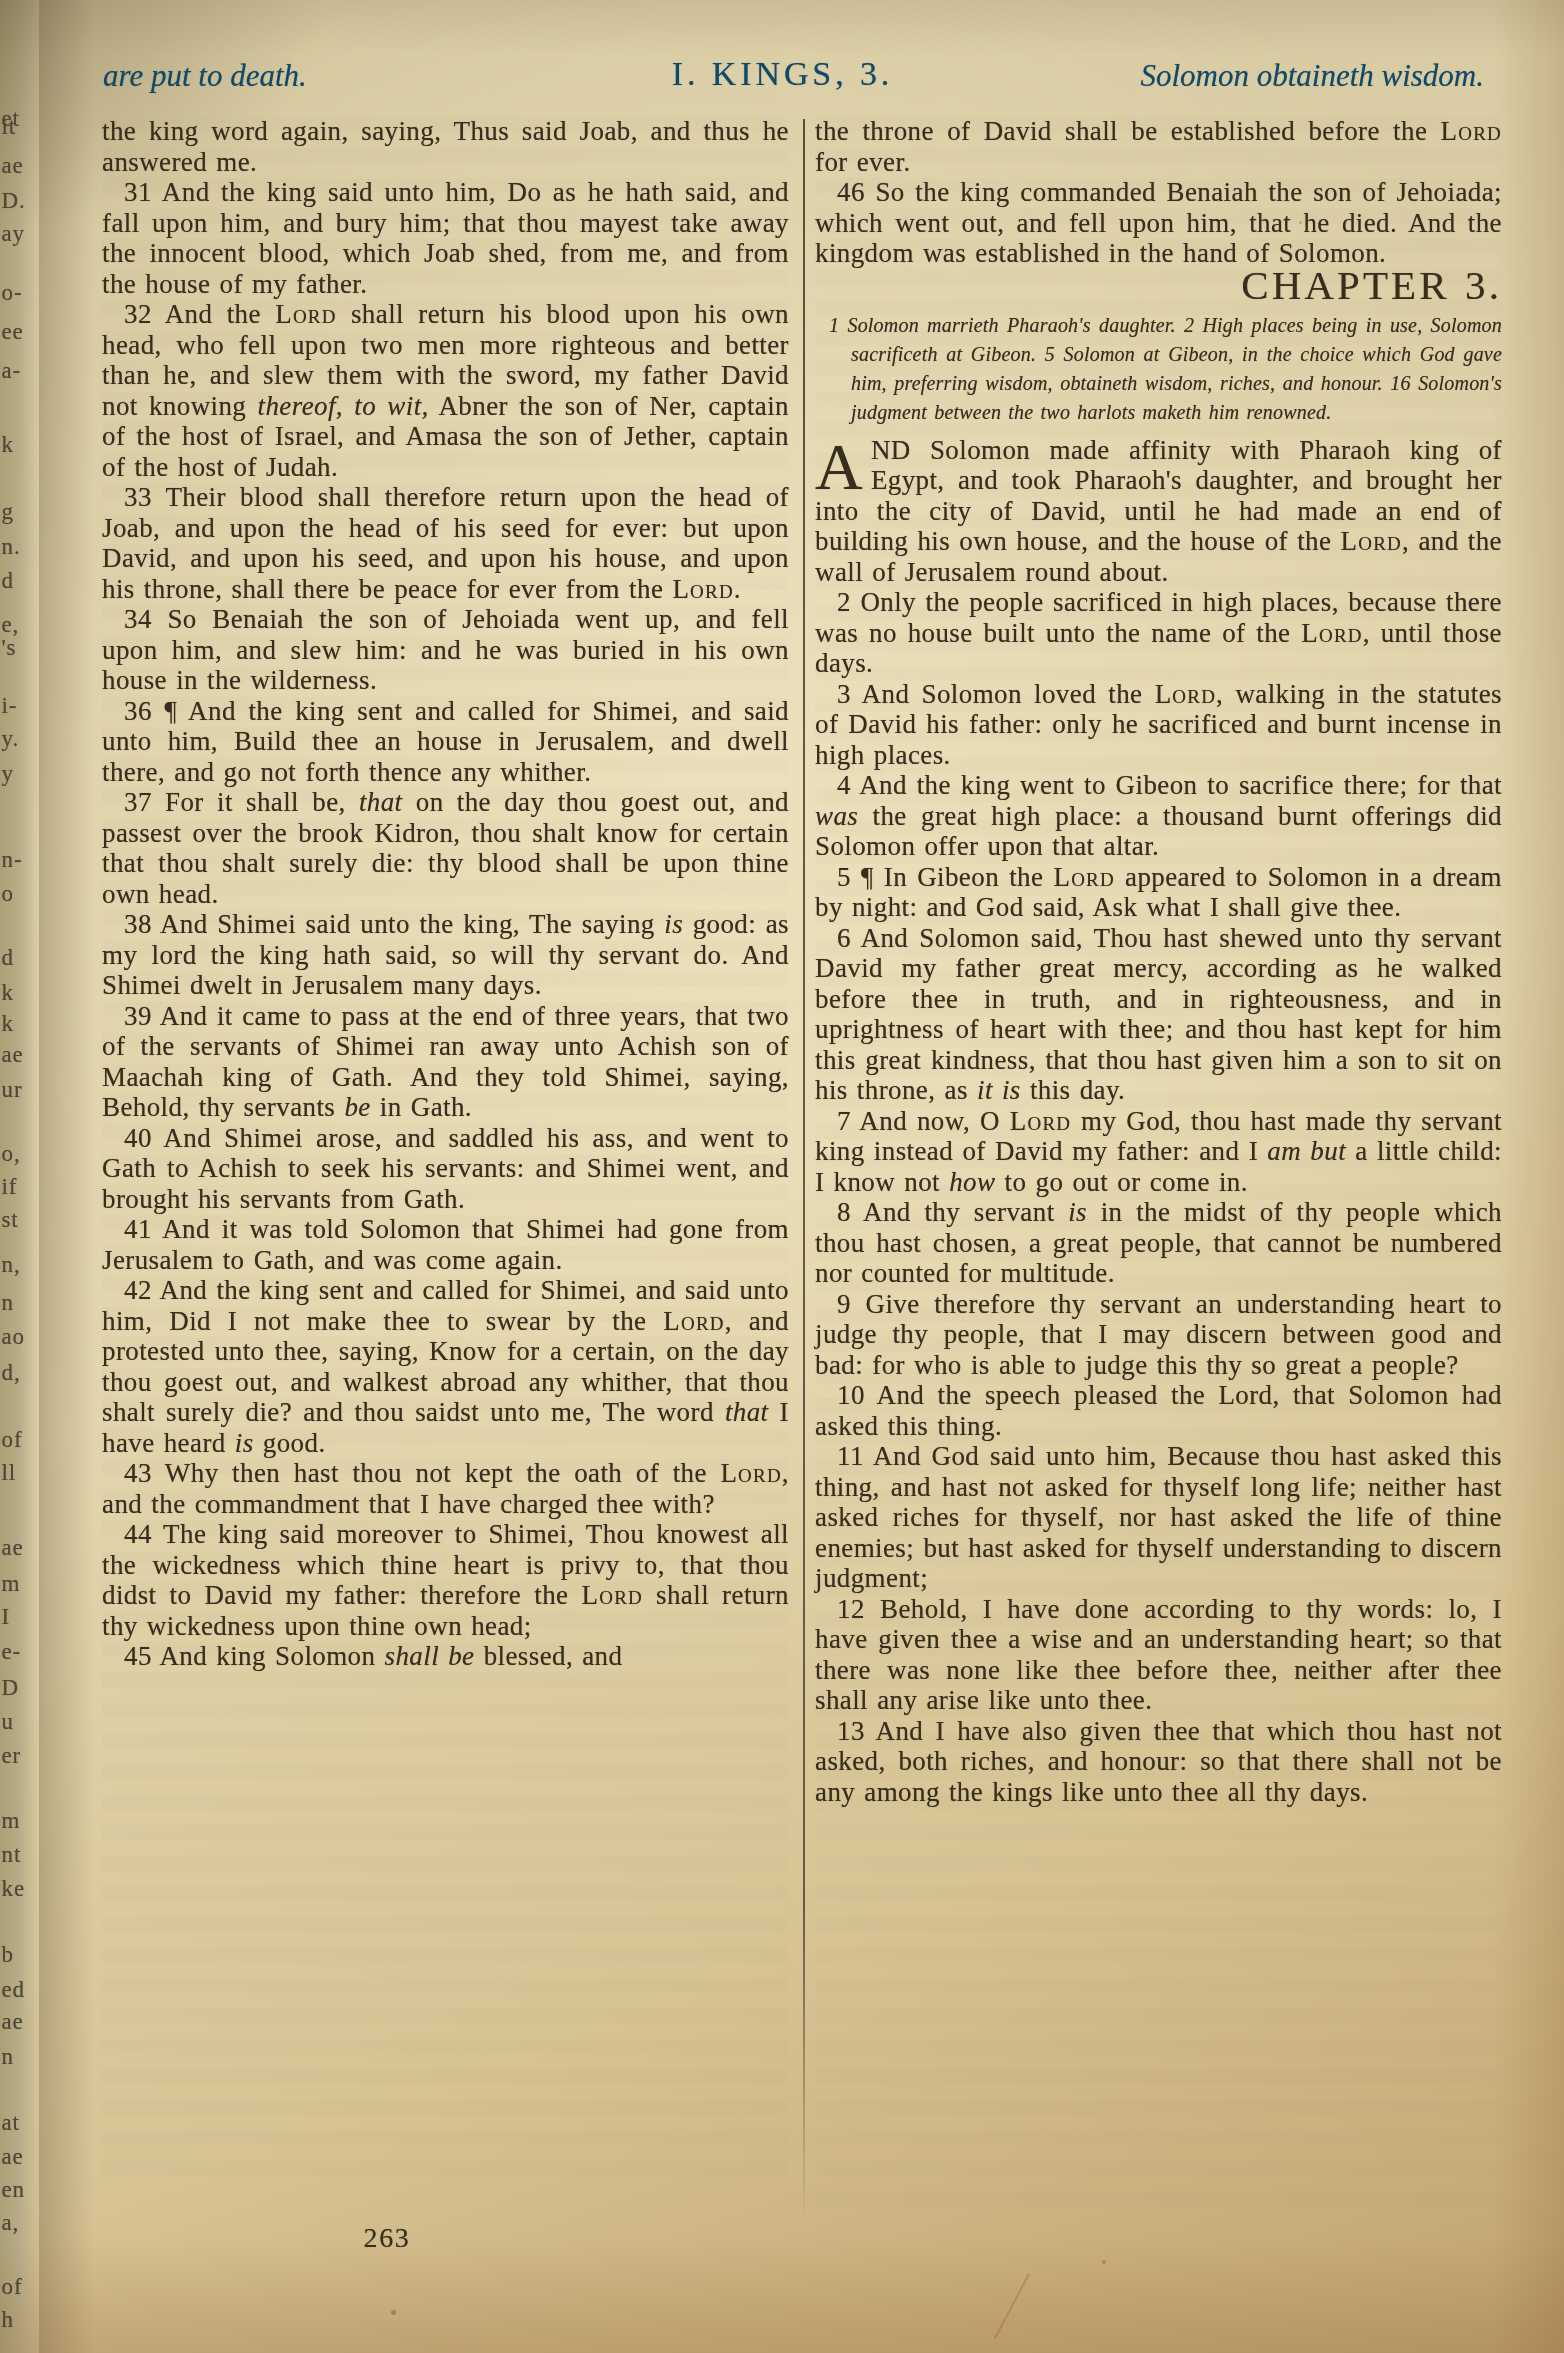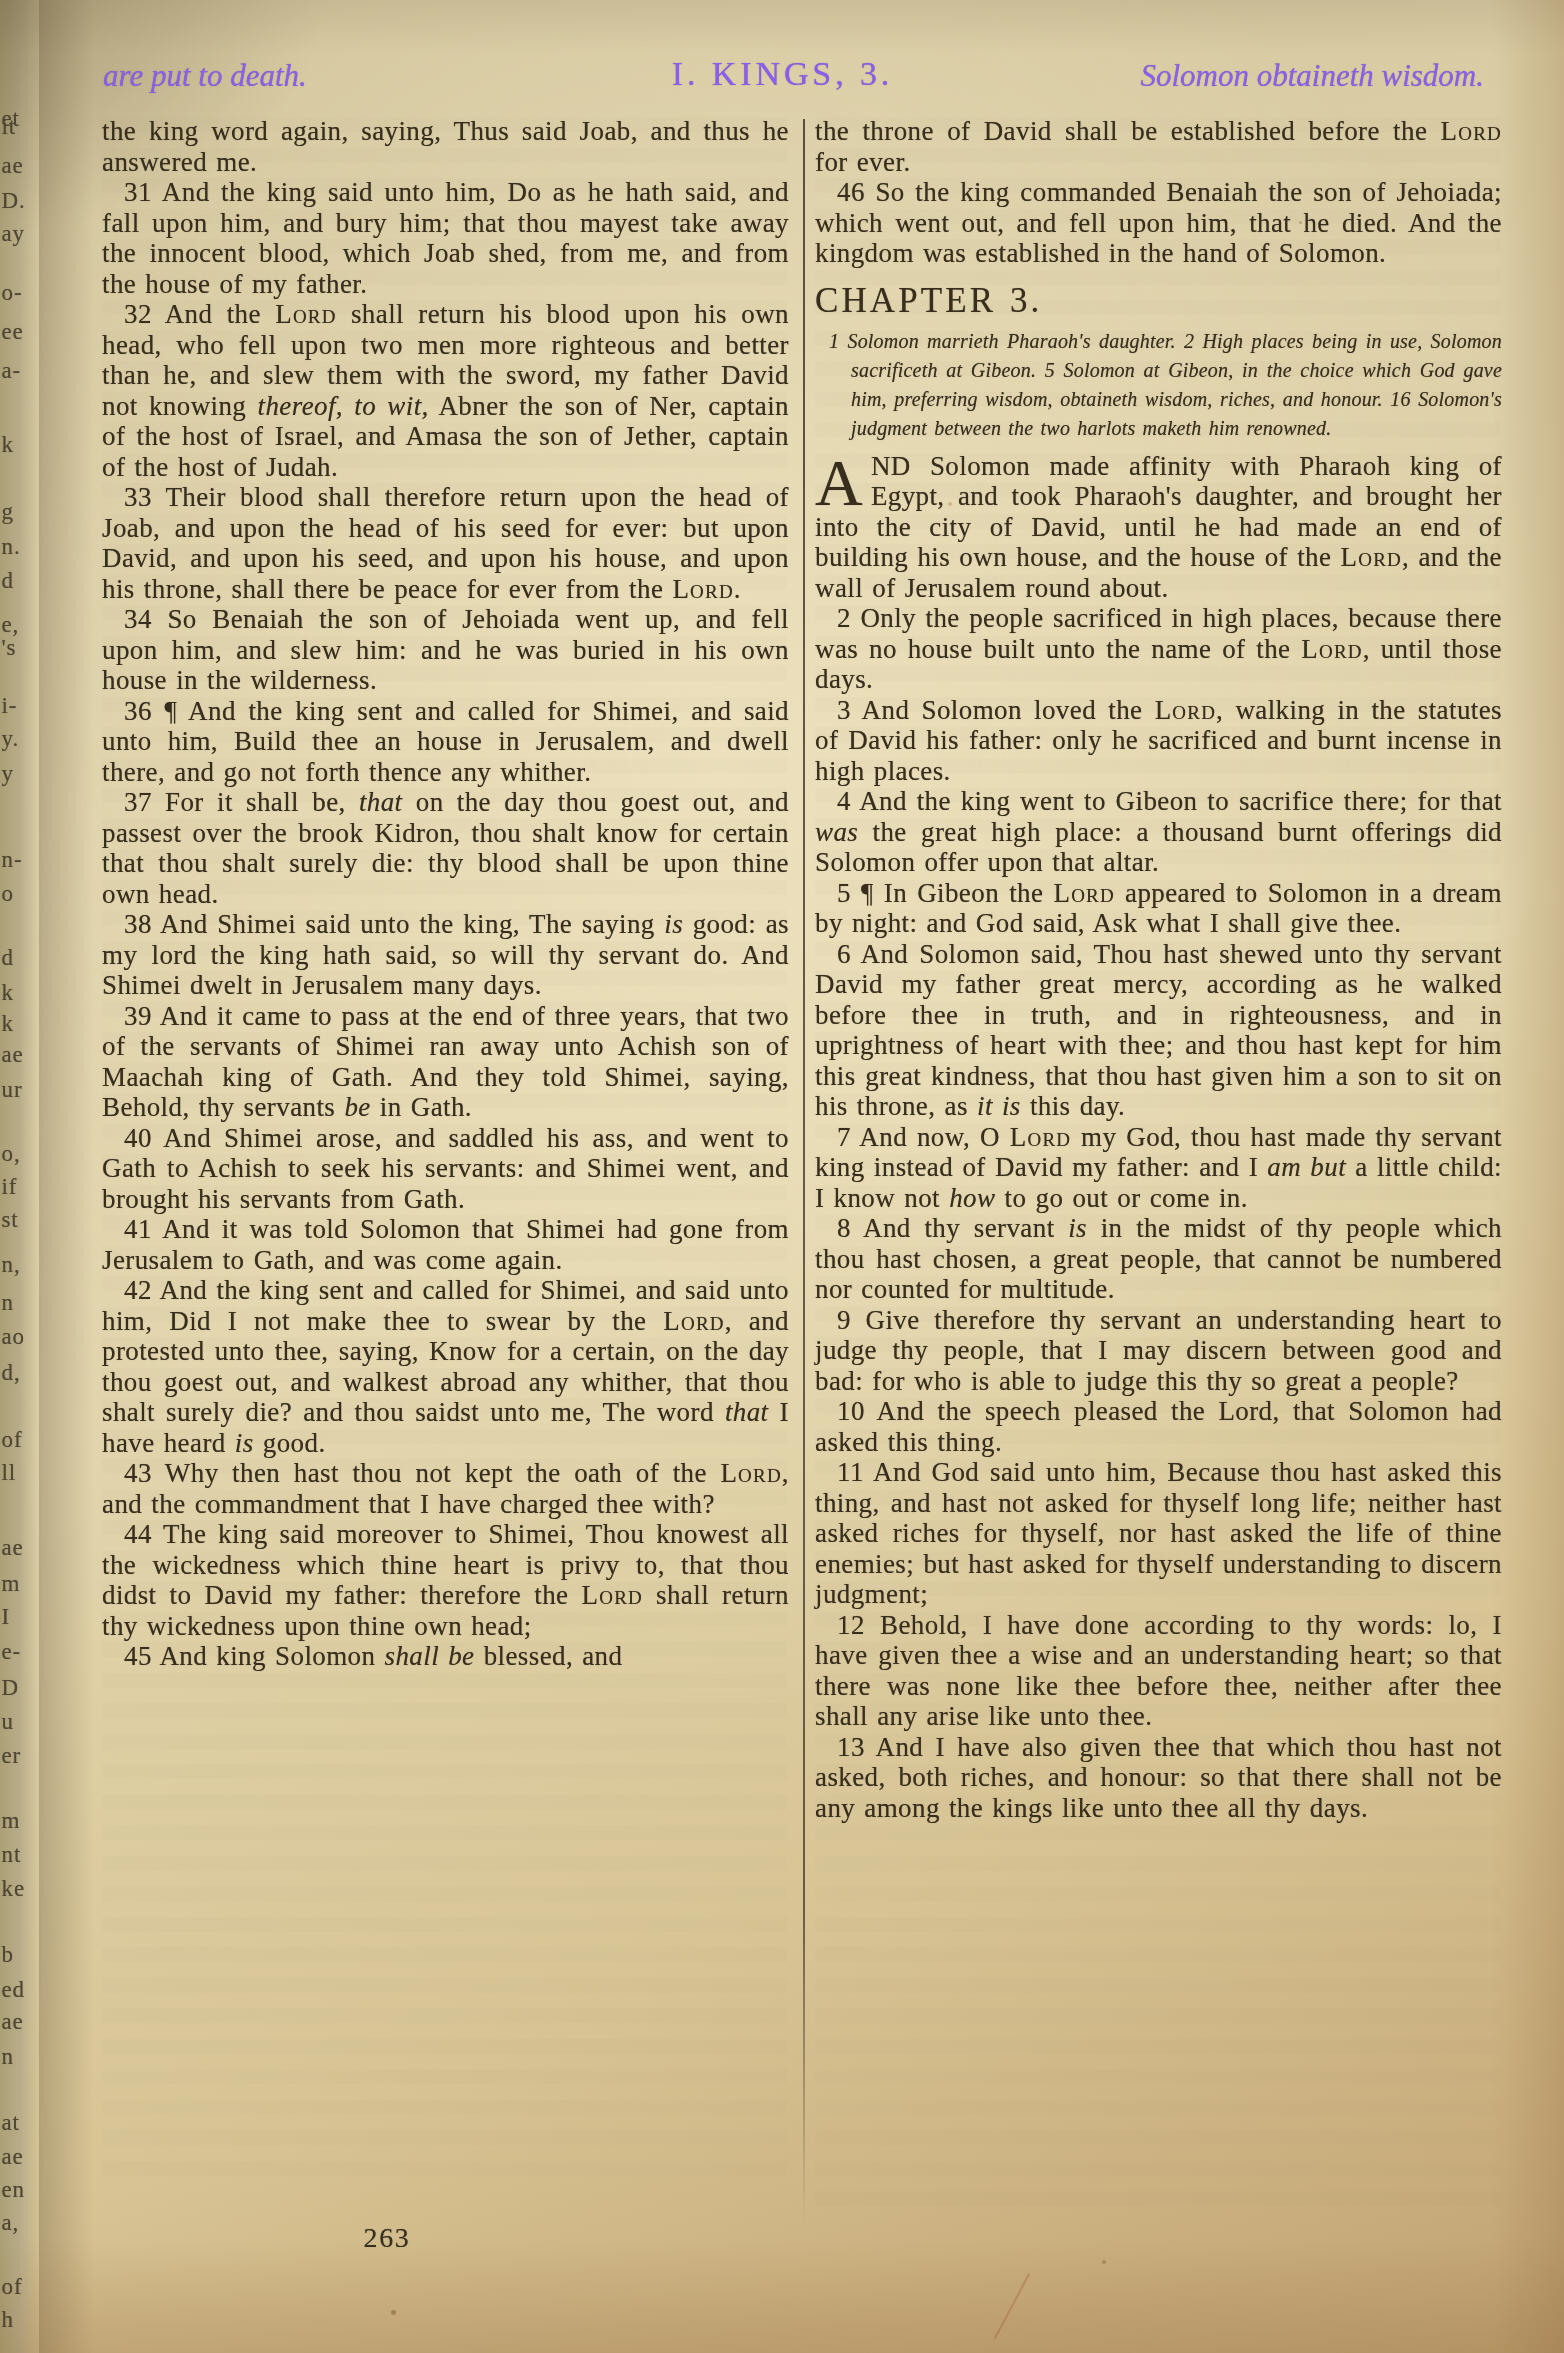--- a/index.html
+++ b/index.html
@@ -29,35 +29,35 @@
   .speck{position:absolute;border-radius:50%;}
   .scratch{position:absolute;width:1.6px;height:74px;background:rgba(158,74,38,0.30);
     transform:rotate(28deg);border-radius:1.6px;}
 
   
   .gutter{position:absolute;left:0;top:0;width:36px;height:2354px;}
   .frag{position:absolute;left:1.6px;font-size:23px;color:#4f4733;
     letter-spacing:0.8px;text-shadow:0 0 0.8px rgba(79,71,51,.6);}
 
   
-  .hdr{position:absolute;color:#8b5cf6;text-shadow:0 0 1px rgba(55,48,31,.55);white-space:nowrap;}
+  .hdr{position:absolute;color:#0c4a6e;text-shadow:0 0 1px rgba(55,48,31,.55);white-space:nowrap;}
   .hdr-side{font-style:italic;font-size:31px;top:58px;}
   .hdr-center{left:0;width:1565px;text-align:center;top:55px;font-size:34px;letter-spacing:3.9px;}
 
   
   .col{position:absolute;width:687px;top:116px;font-size:27px;line-height:30.5px;
     text-align:justify;color:#372e1e;letter-spacing:0.4px;word-spacing:2px;
     text-shadow:0 0 0.8px rgba(55,46,30,0.55);}
   .col p{margin:0;}
   .para{text-indent:22px;}
   .para.cont{text-indent:0;}
   .para.summary{font-style:italic;font-size:20px;line-height:29px;
     padding-left:36px;text-indent:-22px;margin:4.7px 0 7.8px 0;letter-spacing:0.2px;}
-  .chapter-heading{text-align:left;font-size:35px;letter-spacing:3.1px;
-    margin:17px 0 11px 0;text-indent:0;}
+  .chapter-heading{text-align:right;font-size:41px;letter-spacing:3.1px;
+    margin:1px 0 11px 0;text-indent:0;}
   .dropcap{float:left;font-size:66px;line-height:55px;padding:3.9px 7.8px 0 0;
     text-indent:0;}
   .sc{font-variant:small-caps;letter-spacing:1.2px;}
   .it{font-style:italic;}
 
   .divider{position:absolute;left:803px;top:119px;width:2.3px;height:2105px;
     background:linear-gradient(180deg,rgba(68,56,38,0.85) 0%,rgba(68,56,38,0.75) 85%,rgba(68,56,38,0) 100%);}
 
   .pagenum{position:absolute;left:117px;width:540px;top:2222px;text-align:center;
     font-size:28px;letter-spacing:1.6px;color:#37301f;text-shadow:0 0 0.9px rgba(55,48,31,.55);}

